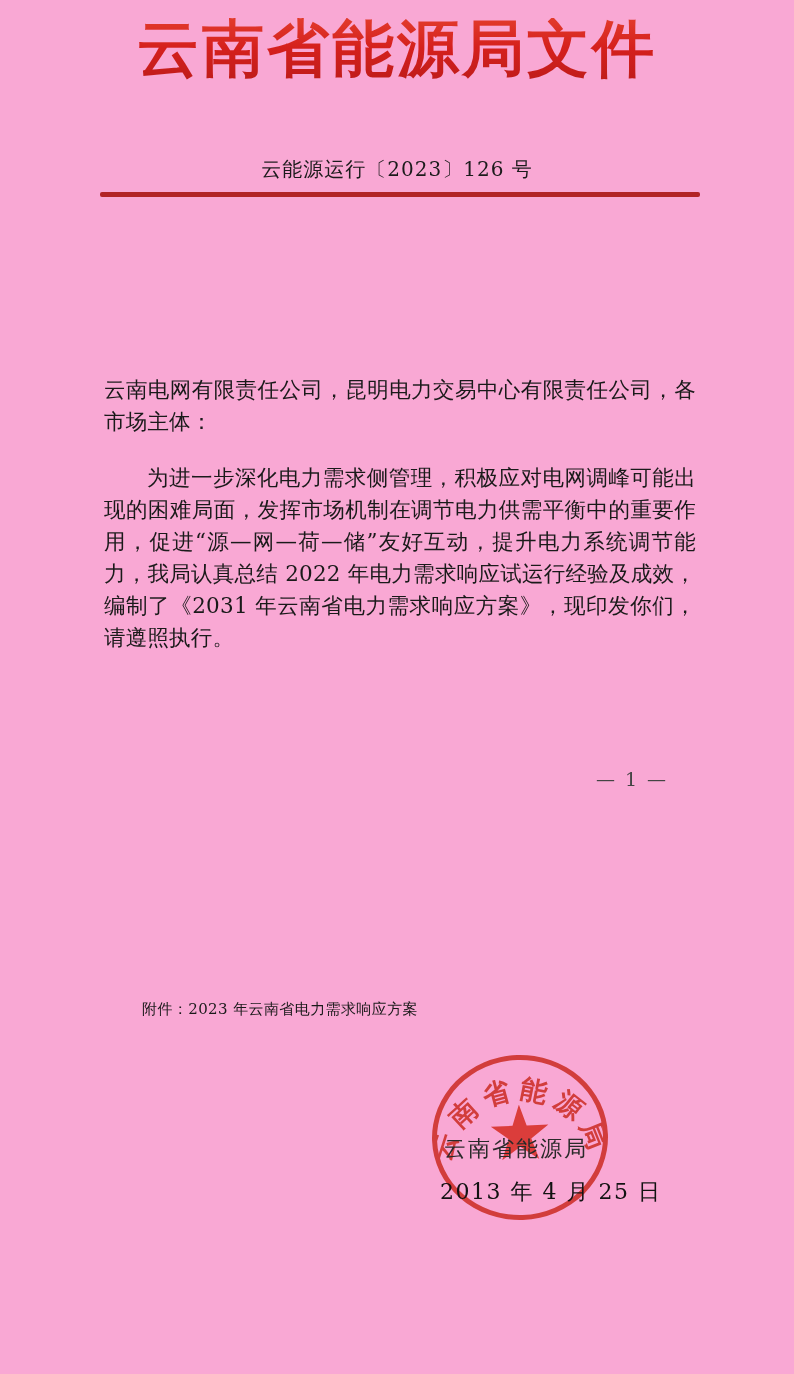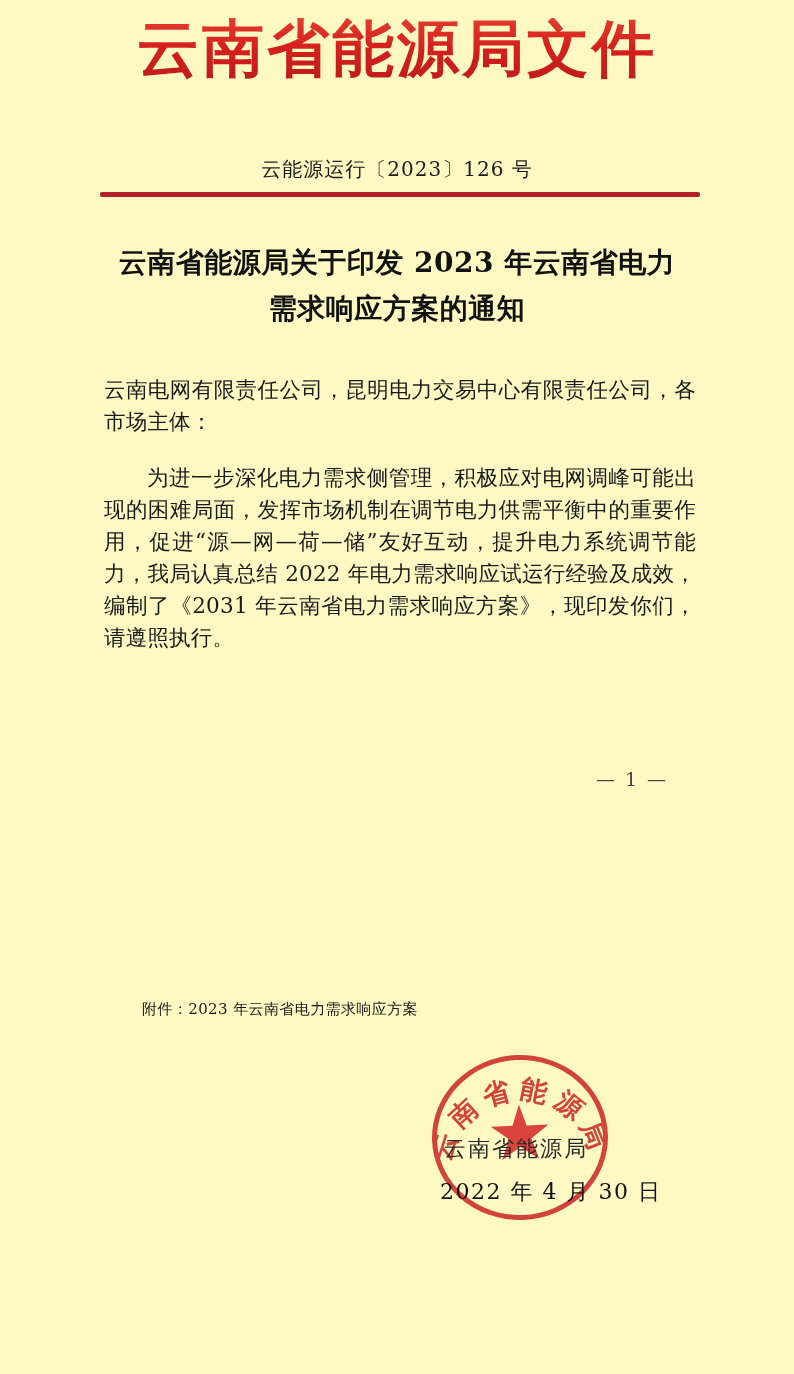--- a/index.html
+++ b/index.html
@@ -5,21 +5,21 @@
   html, body {
     margin: 0;
     padding: 0;
     background: #ffffff;
   }
 
   .page {
     position: relative;
     width: 794px;
     height: 1374px;
-    background: #fef9c3;
+    background: #f9a8d4;
     overflow: hidden;
     font-family: "DejaVu Serif", "Liberation Serif", serif;
   }
 
   
   .masthead {
     position: absolute;
     top: 18px;
     left: 0;
     width: 794px;
@@ -200,24 +200,20 @@
 <div class="page">
 
   <div class="masthead">
     <span class="masthead-title">云南省能源局文件</span>
   </div>
 
   <div class="doc-number">云能源运行〔2023〕126 号</div>
 
   <div class="red-rule"></div>
 
-  <div class="doc-title">
-    <span class="tline">云南省能源局关于印发 2023 年云南省电力</span>
-    <span class="tline">需求响应方案的通知</span>
-  </div>
 
   <div class="body-block recipients">云南电网有限责任公司，昆明电力交易中心有限责任公司，各市场主体：</div>
 
   <div class="body-block para-main">为进一步深化电力需求侧管理，积极应对电网调峰可能出现的困难局面，发挥市场机制在调节电力供需平衡中的重要作用，促进“源—网—荷—储”友好互动，提升电力系统调节能力，我局认真总结 2022 年电力需求响应试运行经验及成效，编制了《2031 年云南省电力需求响应方案》，现印发你们，请遵照执行。</div>
 
   <div class="page-marker">
     <span class="pm-inner">— 1 —</span>
   </div>
 
   <div class="attachment">附件：2023 年云南省电力需求响应方案</div>
@@ -231,16 +227,16 @@
         </defs>
         <text>
           <textPath href="#arcpath" startOffset="50%" text-anchor="middle">云南省能源局</textPath>
         </text>
       </svg>
       <div class="seal-star"></div>
     </div>
 
     <div class="org-name">云南省能源局</div>
 
-    <div class="sign-date">2022 年 4 月 30 日</div>
+    <div class="sign-date">2013 年 4 月 25 日</div>
   </div>
 
 </div>
 
 </body></html>

